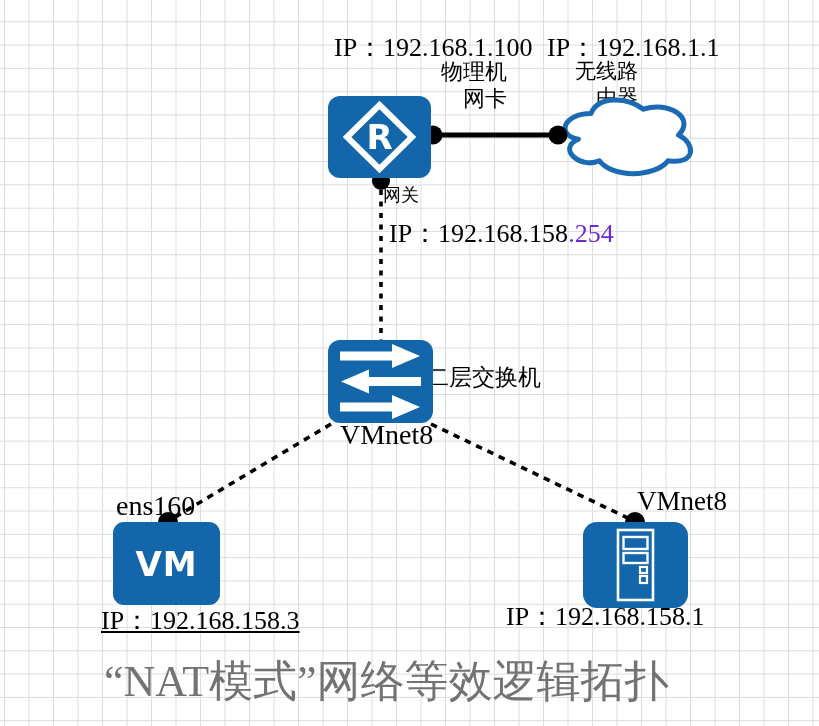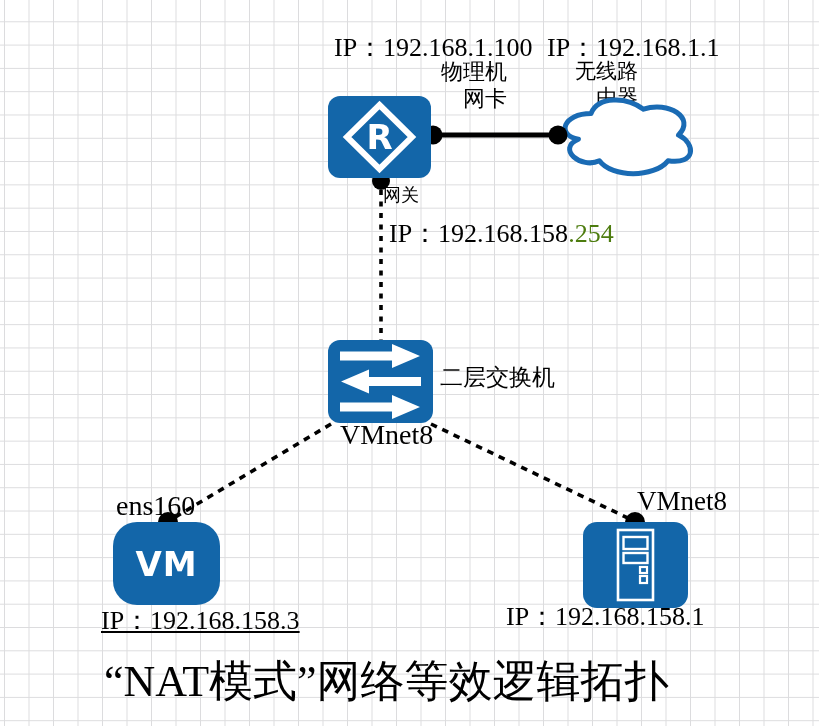--- a/index.html
+++ b/index.html
@@ -14,32 +14,32 @@
     font-family:"Liberation Serif","DejaVu Serif",serif;
     color:#000;
   }
   .lbl{position:absolute;white-space:nowrap;line-height:1.15;}
   .lbl-2line{white-space:pre-line;text-align:right;line-height:1.22;}
   .ip{font-size:26px;}
   .overlay{position:absolute;left:0;top:0;width:819px;height:726px;z-index:2;pointer-events:none;}
   .node{position:absolute;z-index:3;}
   .node svg{display:block;}
   .vm-box{
-    width:107px;height:83px;border-radius:24px;background:#1366a9;
+    width:107px;height:83px;border-radius:11px;background:#1366a9;
     display:flex;align-items:center;justify-content:center;
   }
   .vm-text{
     font-family:"DejaVu Sans","Liberation Sans",sans-serif;
     font-weight:700;font-size:34px;color:#fff;letter-spacing:1px;
   }
   .title{
-    position:absolute;left:104px;top:652px;font-size:44px;color:#000000;
+    position:absolute;left:104px;top:652px;font-size:44px;color:#737373;
     white-space:nowrap;z-index:4;
   }
-  .red{color:#4d7c0f;margin-top:16px;}
+  .red{color:#6d28d9;margin-top:16px;}
 </style>
 </head>
 <body>
 
 <svg class="overlay" viewBox="0 0 819 726">
 
   <line x1="433" y1="135" x2="558" y2="135" stroke="#000" stroke-width="5"></line>
 
   <line x1="381" y1="190" x2="381" y2="340" stroke="#000" stroke-width="3.6" stroke-dasharray="5 6.5"></line>
 
@@ -99,21 +99,21 @@
 网卡</div>
 <div class="lbl lbl-2line" style="left:538px;top:59px;width:100px;font-size:21px;">无线路
 由器</div>
 
 <div class="lbl" style="left:383px;top:185px;font-size:18px;">网关</div>
 
 <div class="lbl ip" style="left:389px;top:219px;">
   <span>IP：192.168.158</span><span class="red">.254</span>
 </div>
 
-<div class="lbl" style="left:440px;top:365px;font-size:23px;">二层交换机</div>
+<div class="lbl" style="left:426px;top:365px;font-size:23px;">二层交换机</div>
 <div class="lbl" style="left:340px;top:419px;font-size:28px;">VMnet8</div>
 
 <div class="lbl" style="left:116px;top:490px;font-size:28px;">ens160</div>
 <div class="lbl ip" style="left:101px;top:606px;text-decoration:underline;">IP：192.168.158.3</div>
 
 <div class="lbl" style="left:637px;top:486px;font-size:27px;">VMnet8</div>
 <div class="lbl ip" style="left:506px;top:602px;">IP：192.168.158.1</div>
 
 <div class="title">“NAT模式”网络等效逻辑拓扑</div>
 

